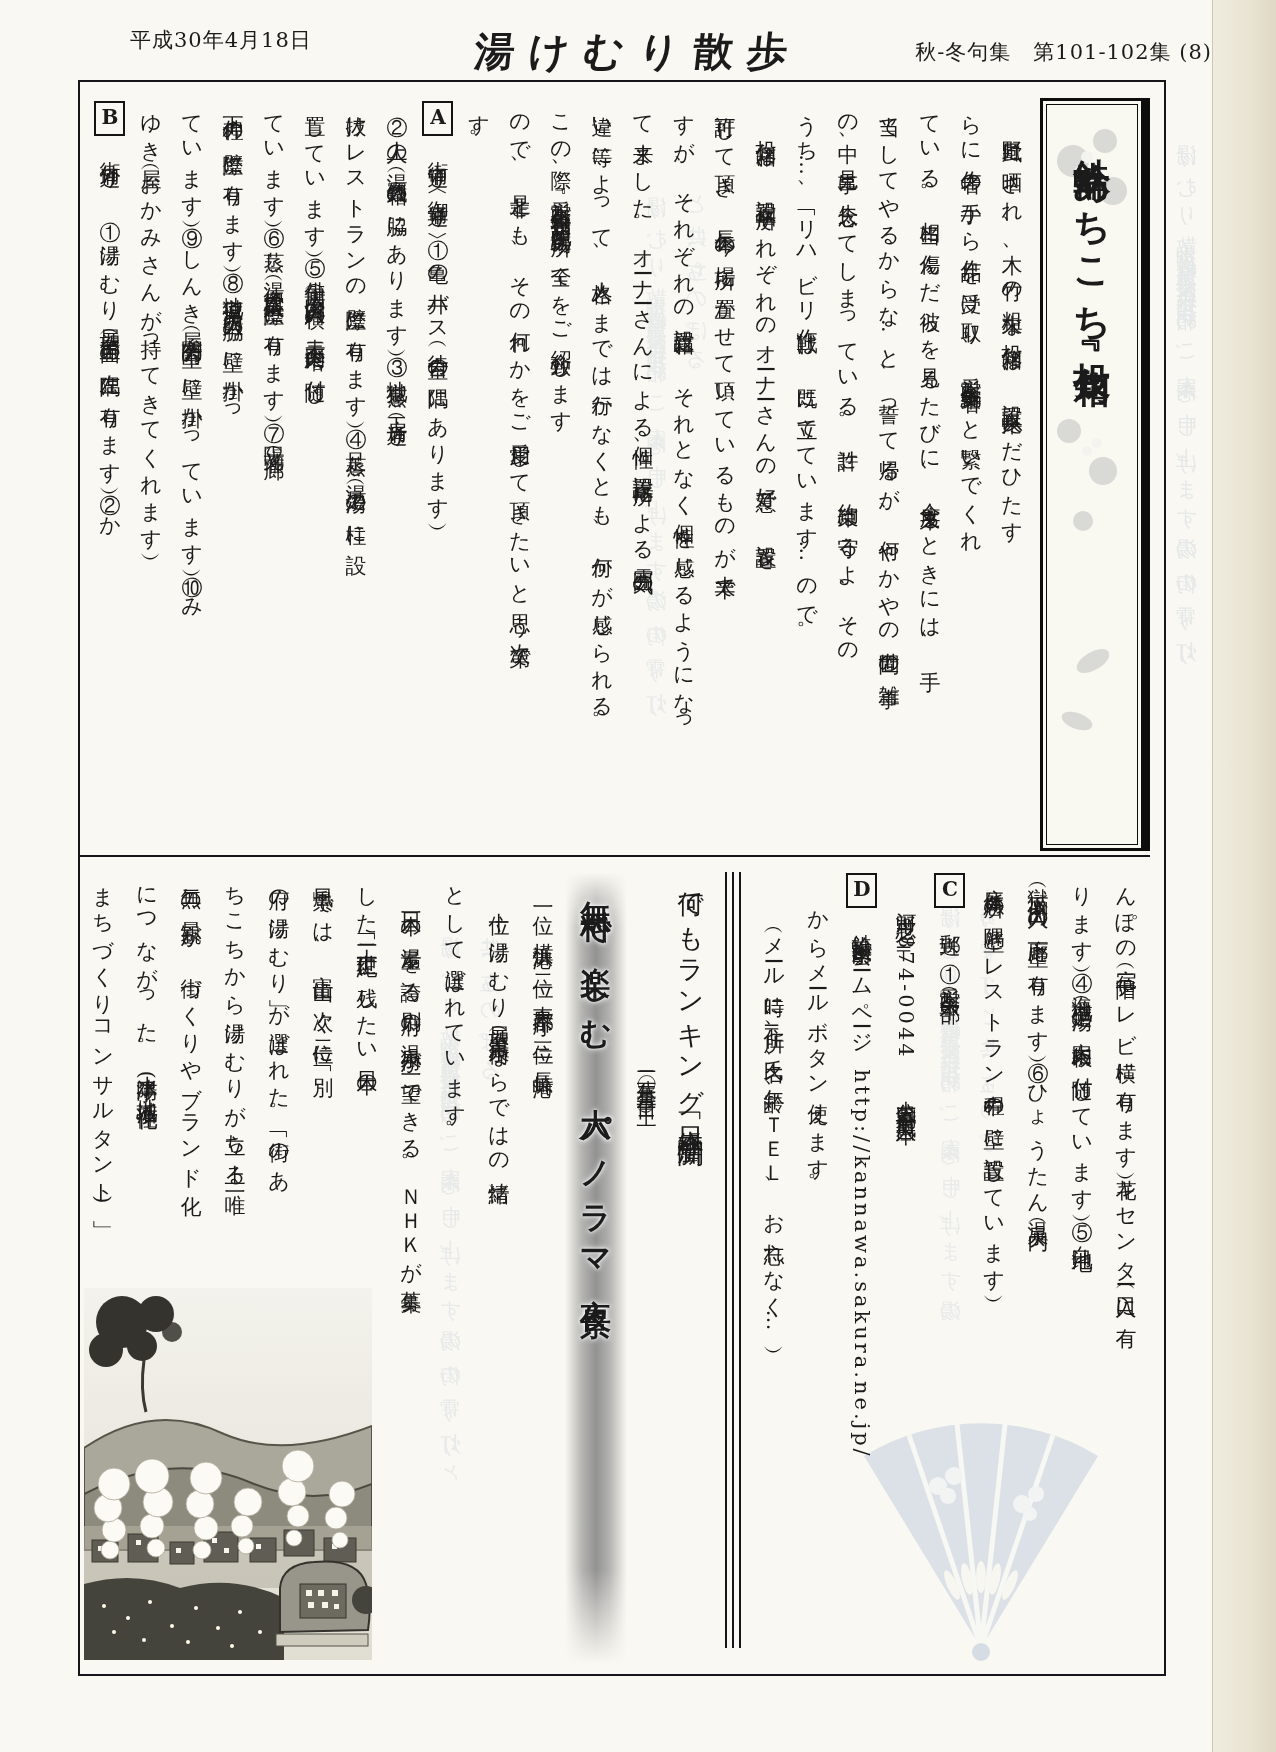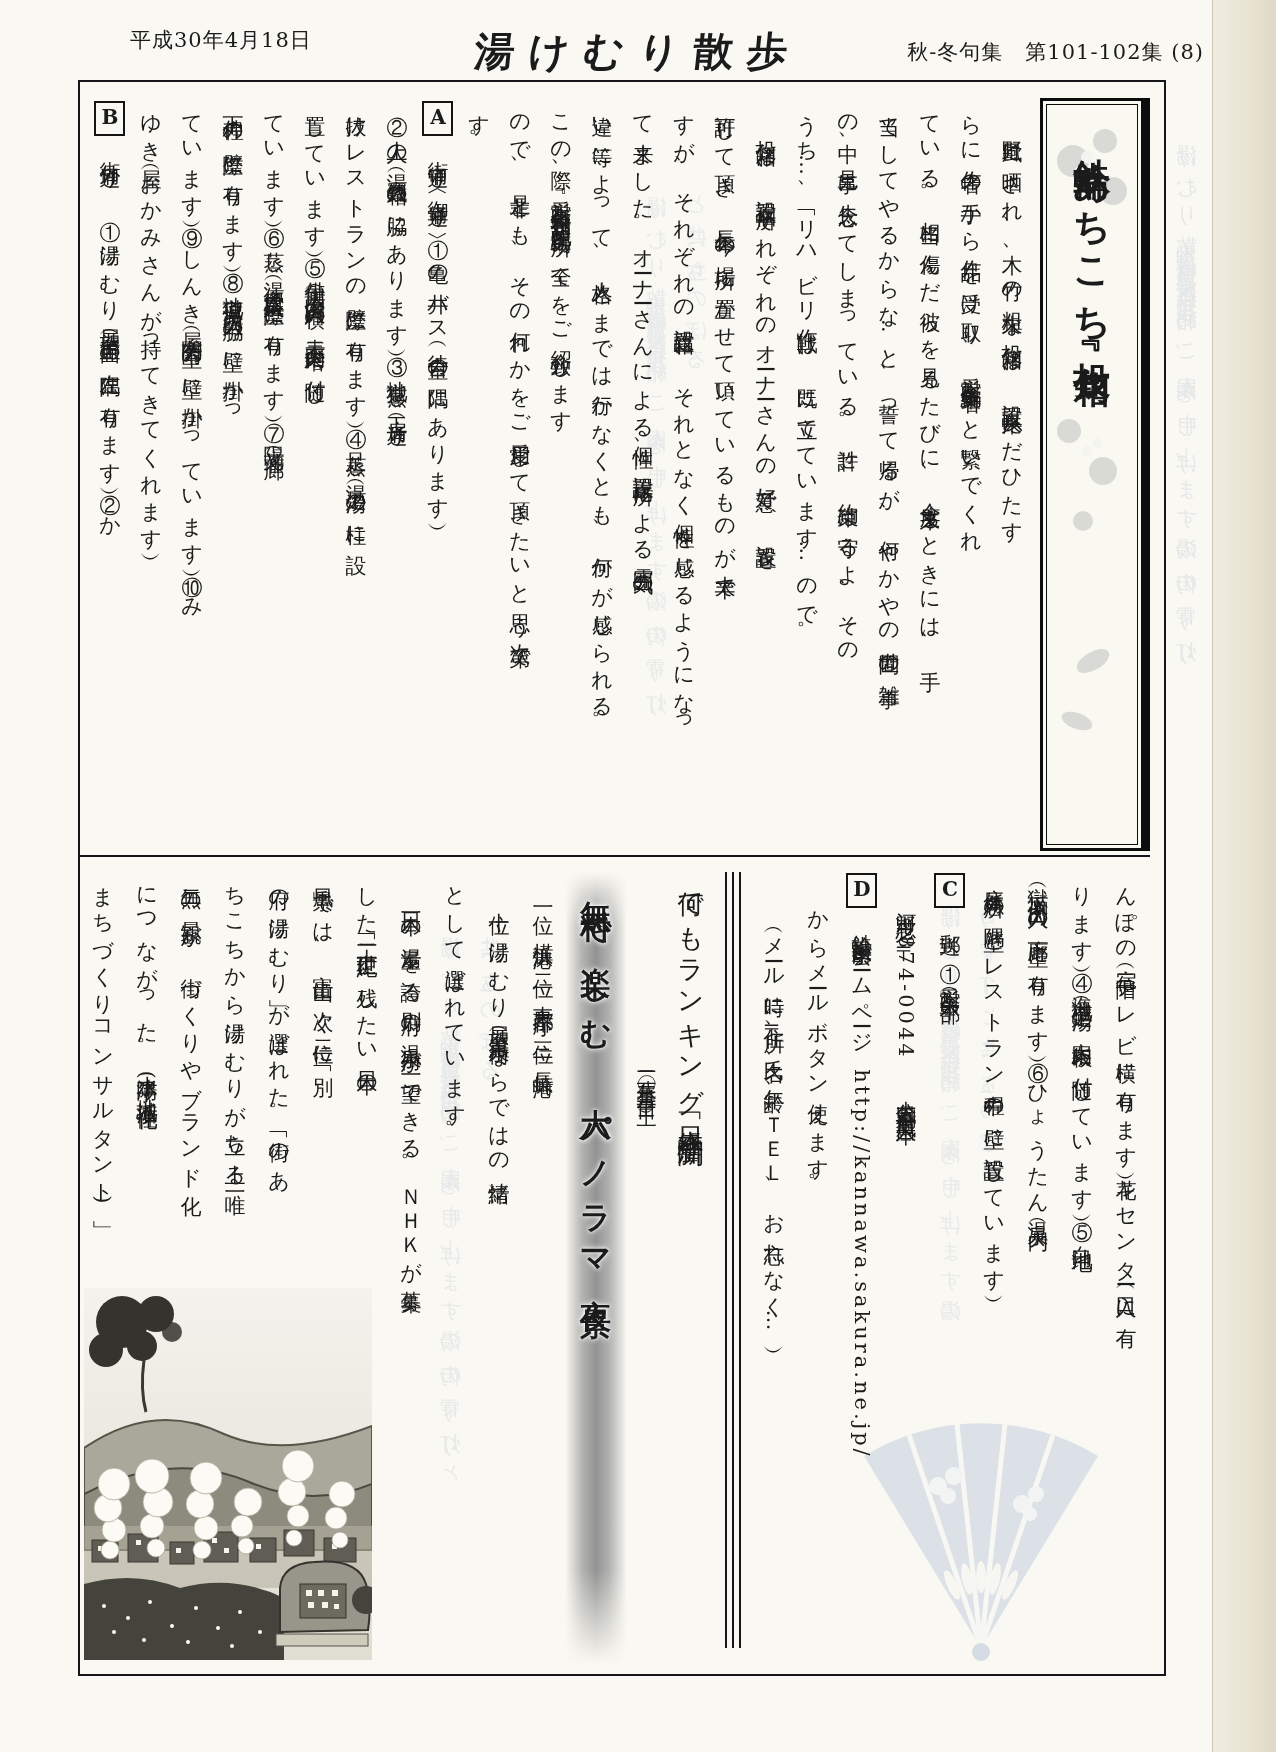--- a/index.html
+++ b/index.html
@@ -14,21 +14,21 @@
     position:absolute;left:1212px;top:0;width:64px;height:1752px;
     background:linear-gradient(90deg,#efecdf,#e9e4d3 55%,#ded8c4);
     border-left:1px solid #cfc8b0;z-index:0;
   }
   
   .hdr-date{position:absolute;left:86px;top:26px;font-size:21px;letter-spacing:1px;z-index:3;margin-left:44px;}
   .hdr-title{
     position:absolute;left:638px;top:24px;transform:translateX(-50%) skewX(-6deg);
     font-size:40px;font-weight:700;letter-spacing:14px;white-space:nowrap;z-index:3;
   }
-  .hdr-issue{position:absolute;right:72px;top:38px;font-size:21px;letter-spacing:1px;z-index:3;}
+  .hdr-issue{position:absolute;right:64px;top:38px;font-size:21px;letter-spacing:1px;z-index:3;}
   
   .main-frame{
     position:absolute;left:78px;top:80px;width:1084px;height:1592px;
     border:2px solid #15151a;z-index:2;background:transparent;pointer-events:none;
   }
   .section-divider{
     position:absolute;left:80px;top:855px;width:1070px;height:2px;
     background:#15151a;z-index:2;
   }
   

